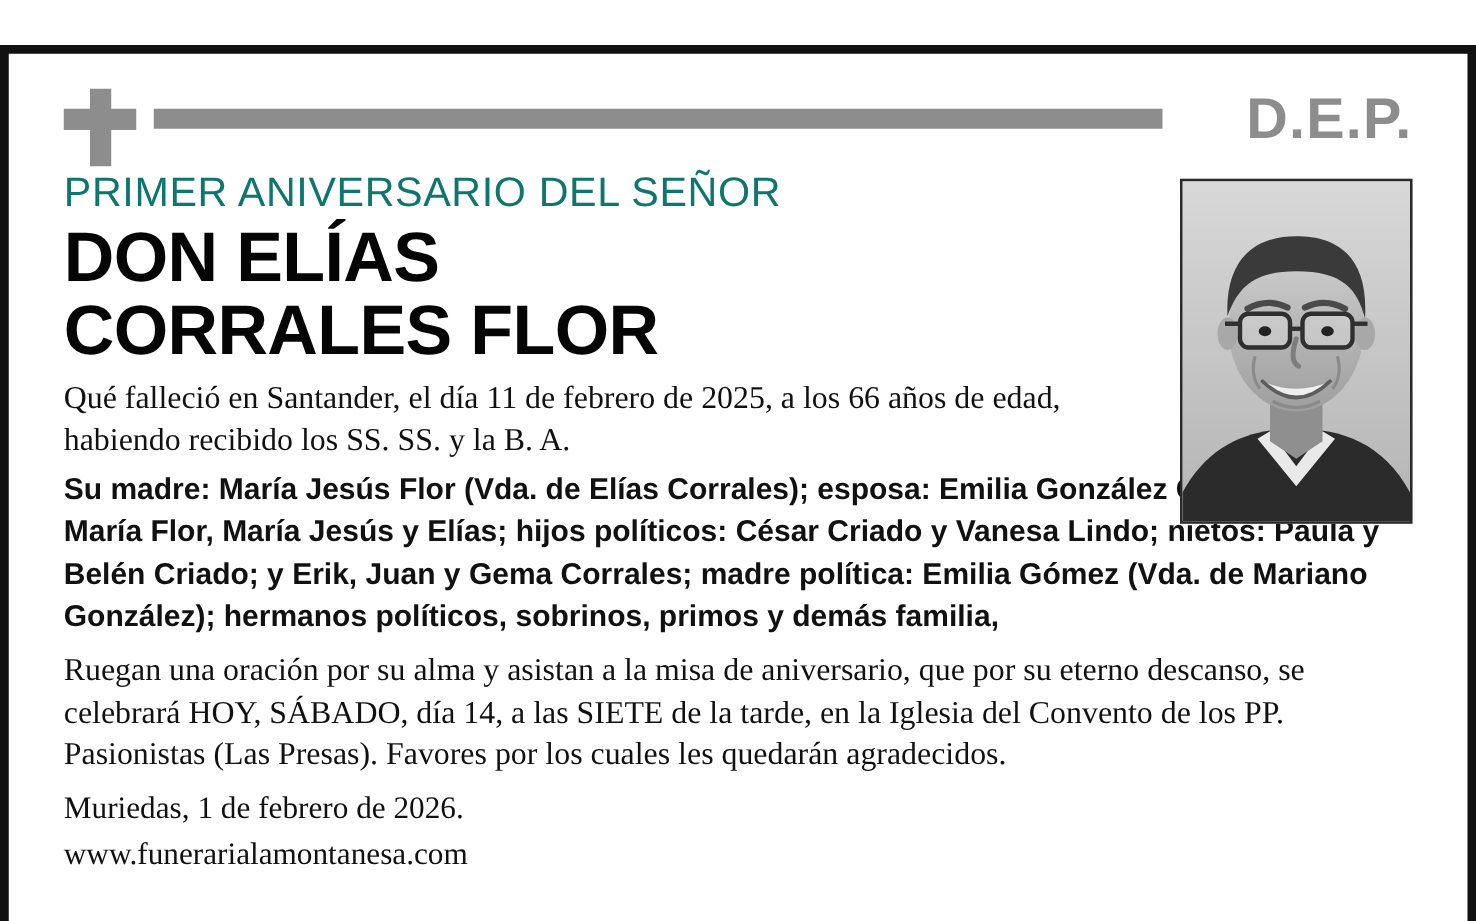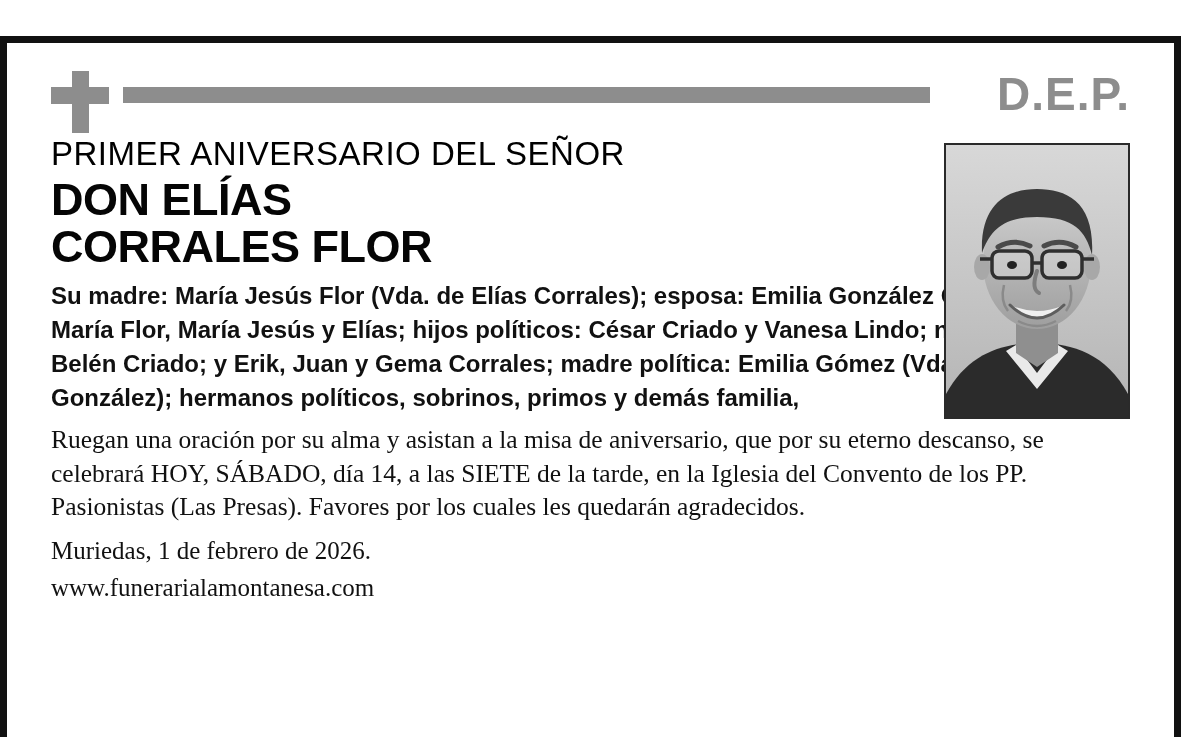--- a/index.html
+++ b/index.html
@@ -99,28 +99,28 @@
 
   
   .content {
     position: relative;
     padding-right: 212px;
   }
   .pretitle {
     font-family: "Liberation Sans", sans-serif;
     font-size: 33px;
     letter-spacing: 0.5px;
-    color: #000000;
+    color: #0f766e;
     margin: 6px 0 2px 0;
     white-space: nowrap;
   }
   .name {
     font-family: "Liberation Sans", sans-serif;
     font-weight: bold;
-    font-size: 45px;
+    font-size: 56px;
     line-height: 1.04;
     letter-spacing: -0.5px;
     color: #050505;
     margin: 4px 0 8px 0;
   }
   .name div { white-space: nowrap; }
 
   .body-text {
     font-family: "Liberation Serif", serif;
     font-size: 25.5px;
@@ -216,20 +216,23 @@
         <path d="M72 176 q 19 10 38 0" stroke="#8a8a8a" stroke-width="2.5" fill="none"></path>
       </svg>
     </div>
 
     <div class="content">
       <div class="pretitle">PRIMER ANIVERSARIO DEL SEÑOR</div>
       <div class="name">
         <div>DON ELÍAS</div>
         <div>CORRALES FLOR</div>
       </div>
+      <div class="body-text">
+        <p class="para">Qué falleció en Santander, el día 11 de febrero de 2025, a los 66 años de edad, habiendo recibido los SS. SS. y la B. A.</p>
+      </div>
     </div>
 
     <div class="body-text full-width">
       <p class="para bold">Su madre: María Jesús Flor (Vda. de Elías Corrales); esposa: Emilia González Gómez; hijos: María Flor, María Jesús y Elías; hijos políticos: César Criado y Vanesa Lindo; nietos: Paula y Belén Criado; y Erik, Juan y Gema Corrales; madre política: Emilia Gómez (Vda. de Mariano González); hermanos políticos, sobrinos, primos y demás familia,</p>
       <p class="para">Ruegan una oración por su alma y asistan a la misa de aniversario, que por su eterno descanso, se celebrará HOY, SÁBADO, día 14, a las SIETE de la tarde, en la Iglesia del Convento de los PP. Pasionistas (Las Presas). Favores por los cuales les quedarán agradecidos.</p>
       <div class="footer-line">Muriedas, 1 de febrero de 2026.</div>
       <div class="website">www.funerarialamontanesa.com</div>
     </div>
 
   </div>

